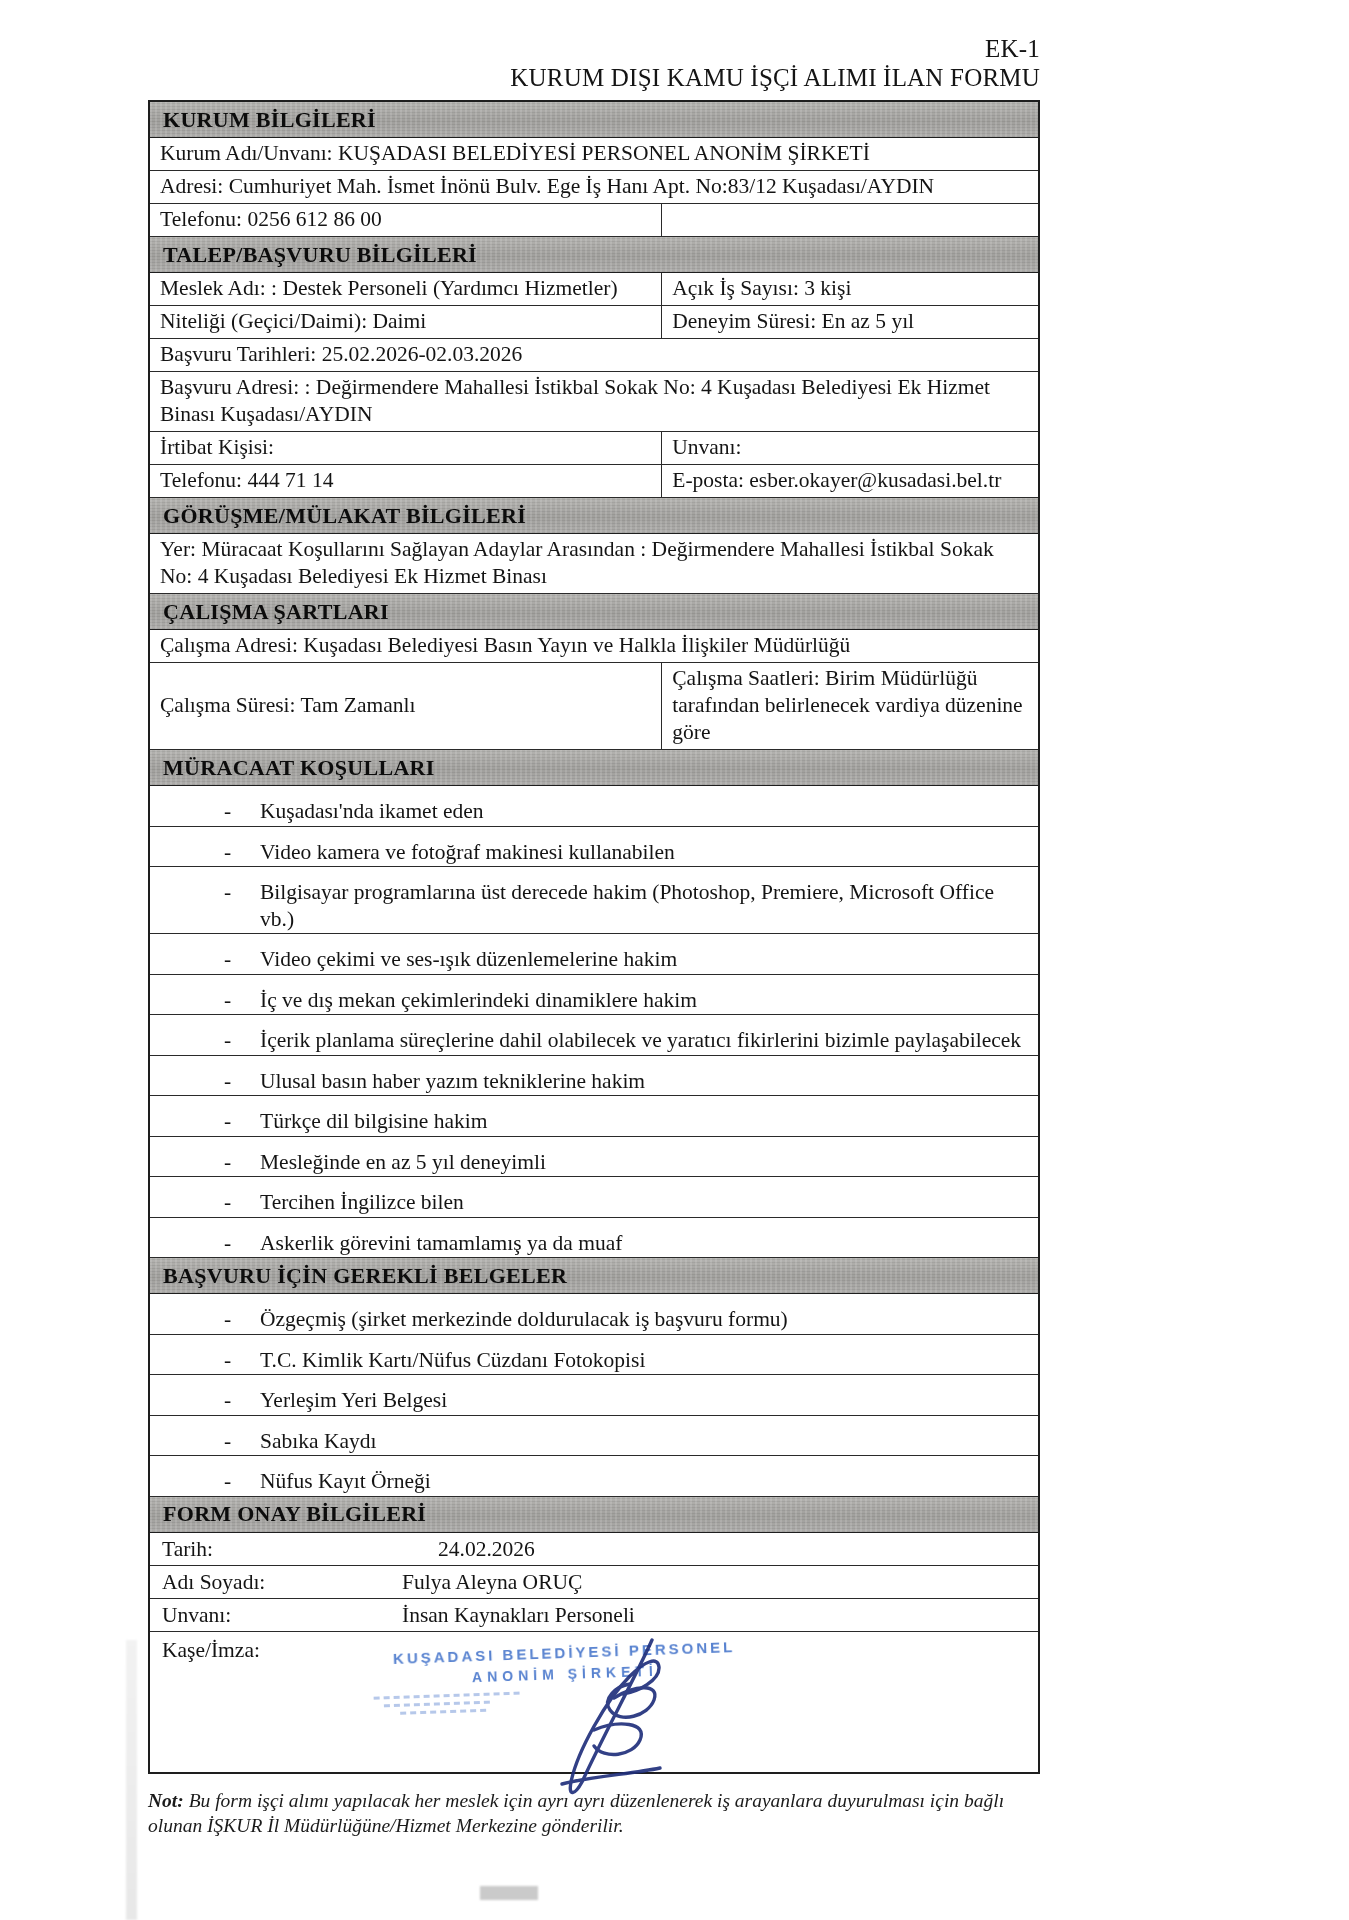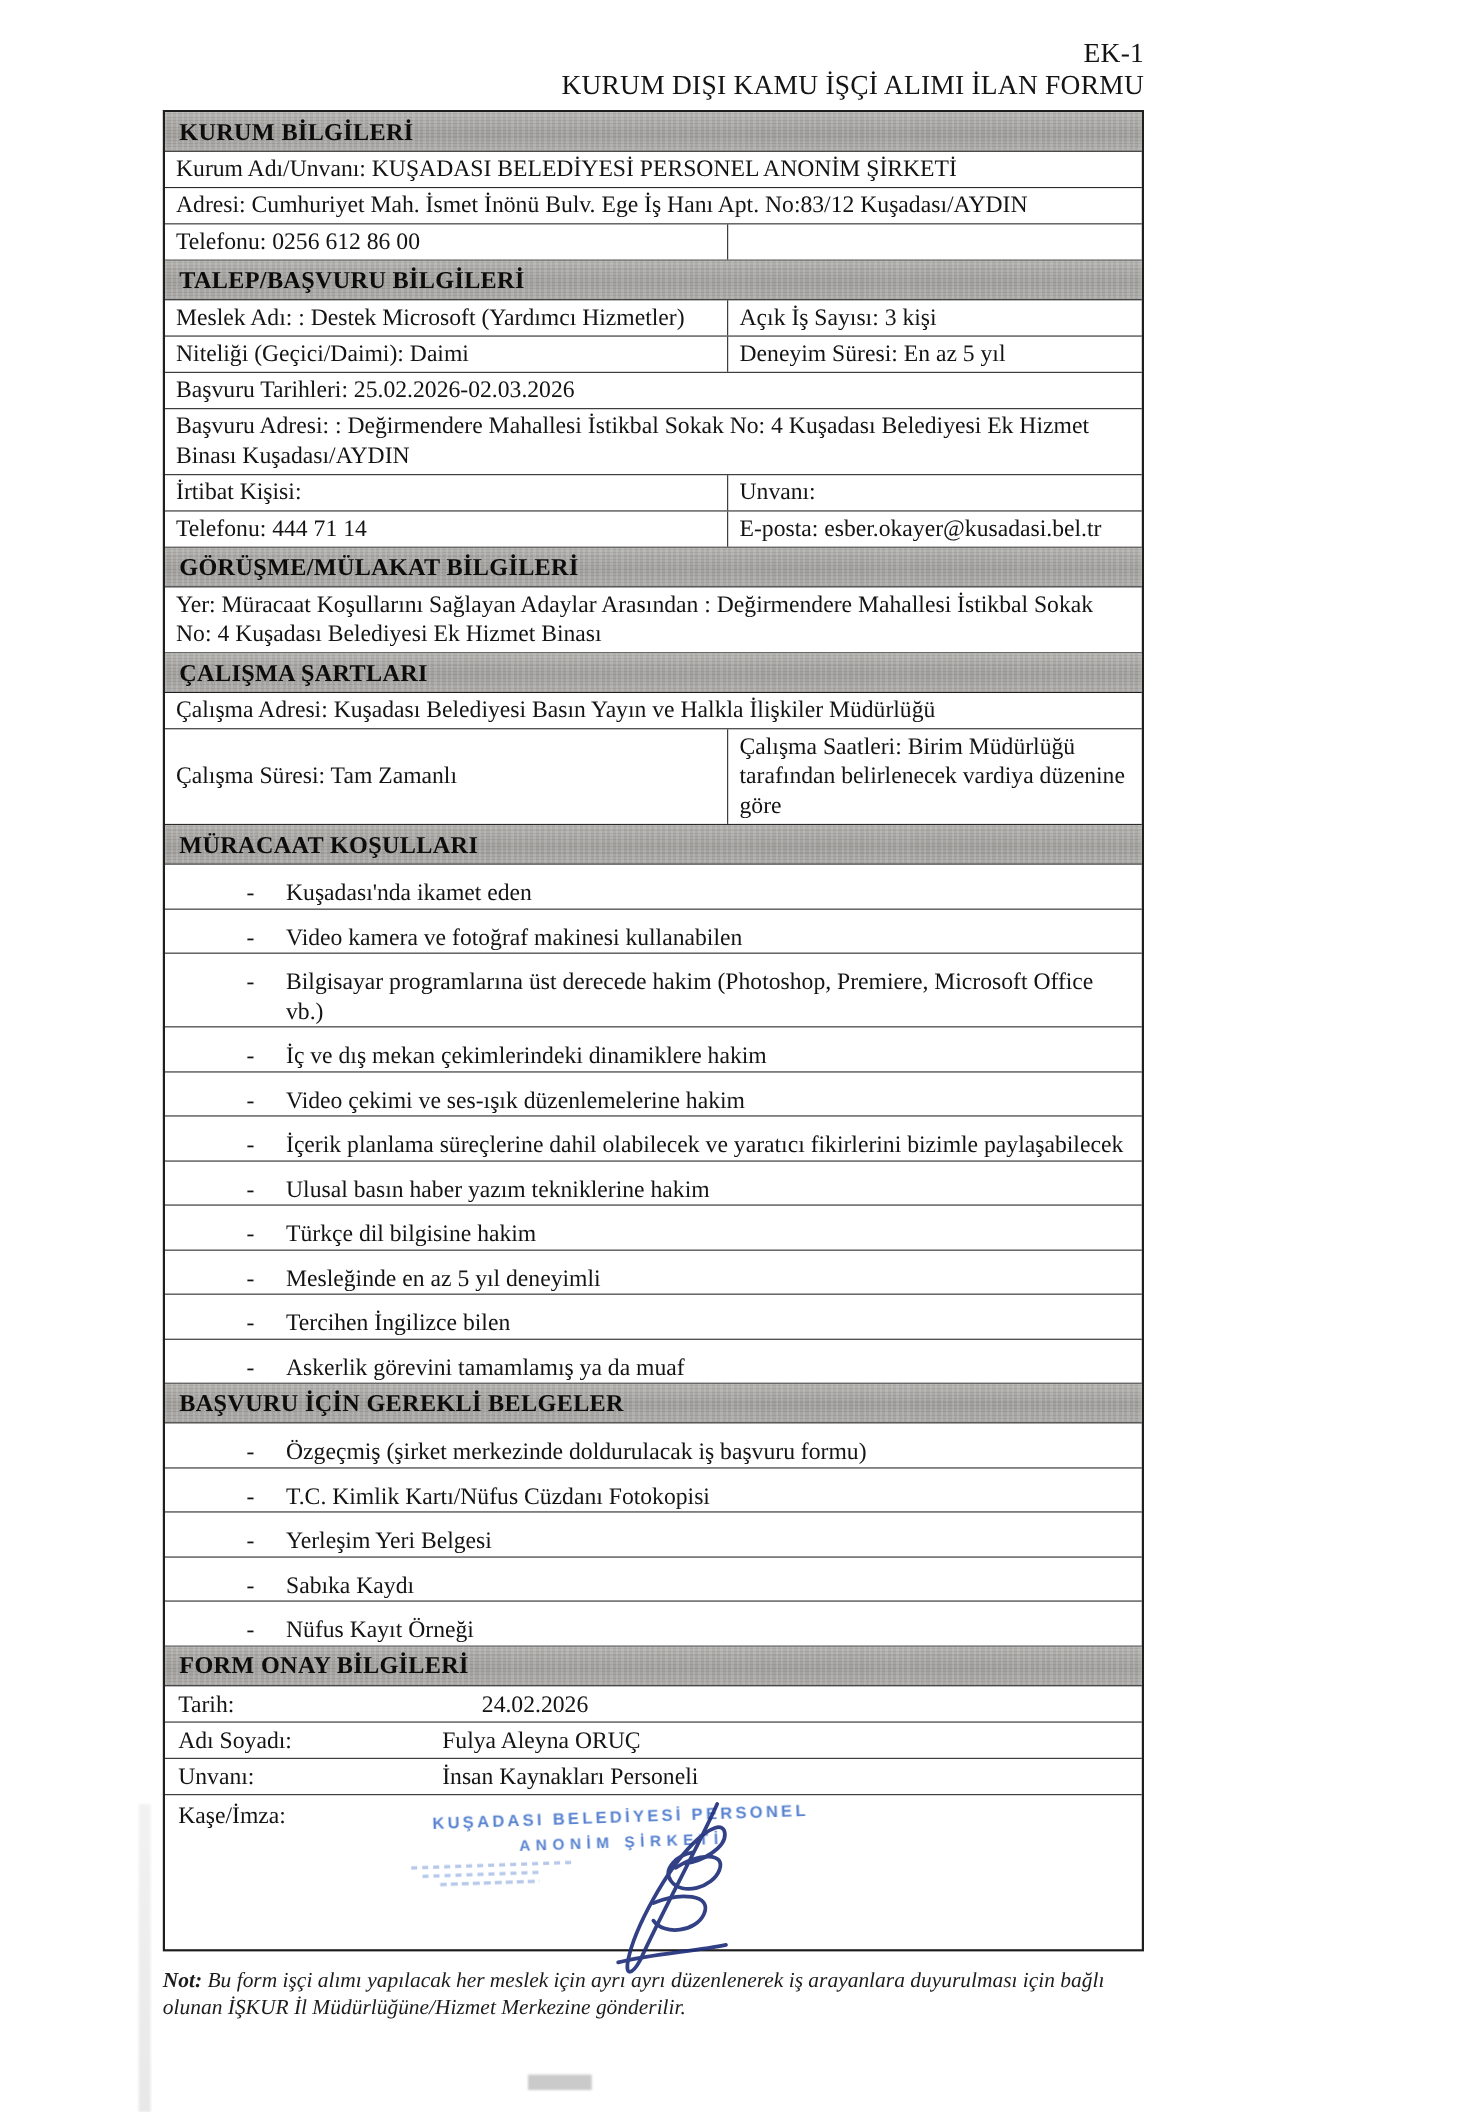--- a/index.html
+++ b/index.html
@@ -76,21 +76,21 @@
     <div class="row">
       <div class="cell c-left">
           <span>Telefonu: 0256 612 86 00</span>
         </div>
       <div class="cell c-right"></div>
     </div>
 
     <div class="sec-header">TALEP/BAŞVURU BİLGİLERİ</div>
     <div class="row">
       <div class="cell c-left">
-          <span>Meslek Adı: : Destek Microsoft (Yardımcı Hizmetler)</span>
+          <span>Meslek Adı: : Destek Personeli (Yardımcı Hizmetler)</span>
         </div>
       <div class="cell c-right">
           <span>Açık İş Sayısı: 3 kişi</span>
         </div>
     </div>
     <div class="row">
       <div class="cell c-left">
           <span>Niteliği (Geçici/Daimi): Daimi</span>
         </div>
       <div class="cell c-right">
@@ -154,25 +154,25 @@
     <div class="li">
         <span class="dash"></span>
         <span>Video kamera ve fotoğraf makinesi kullanabilen</span>
       </div>
     <div class="li">
         <span class="dash"></span>
         <span>Bilgisayar programlarına üst derecede hakim (Photoshop, Premiere, Microsoft Office vb.)</span>
       </div>
     <div class="li">
         <span class="dash"></span>
+        <span>Video çekimi ve ses-ışık düzenlemelerine hakim</span>
+      </div>
+    <div class="li">
+        <span class="dash"></span>
         <span>İç ve dış mekan çekimlerindeki dinamiklere hakim</span>
-      </div>
-    <div class="li">
-        <span class="dash"></span>
-        <span>Video çekimi ve ses-ışık düzenlemelerine hakim</span>
       </div>
     <div class="li">
         <span class="dash"></span>
         <span>İçerik planlama süreçlerine dahil olabilecek ve yaratıcı fikirlerini bizimle paylaşabilecek</span>
       </div>
     <div class="li">
         <span class="dash"></span>
         <span>Ulusal basın haber yazım tekniklerine hakim</span>
       </div>
     <div class="li">

